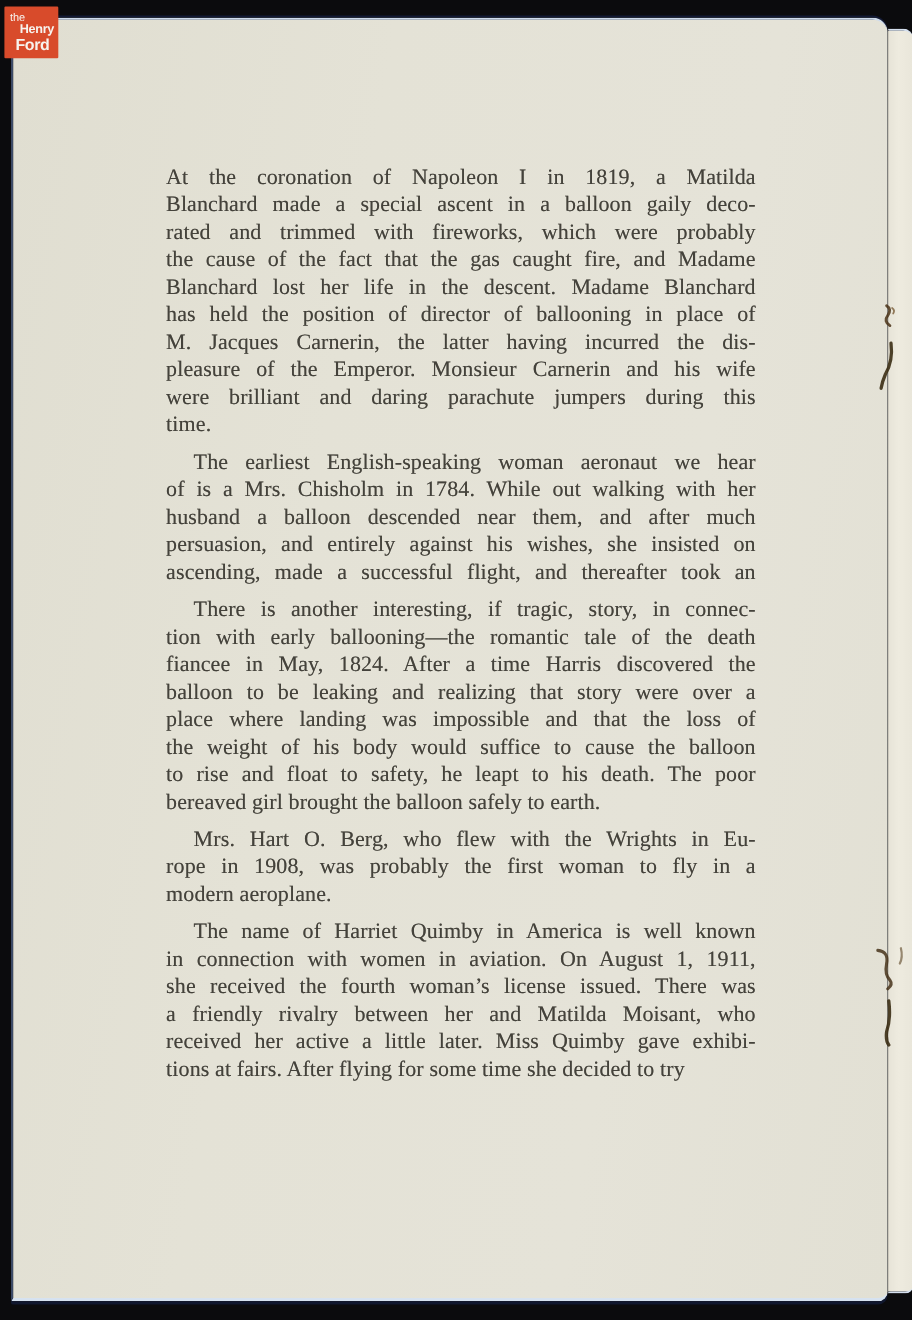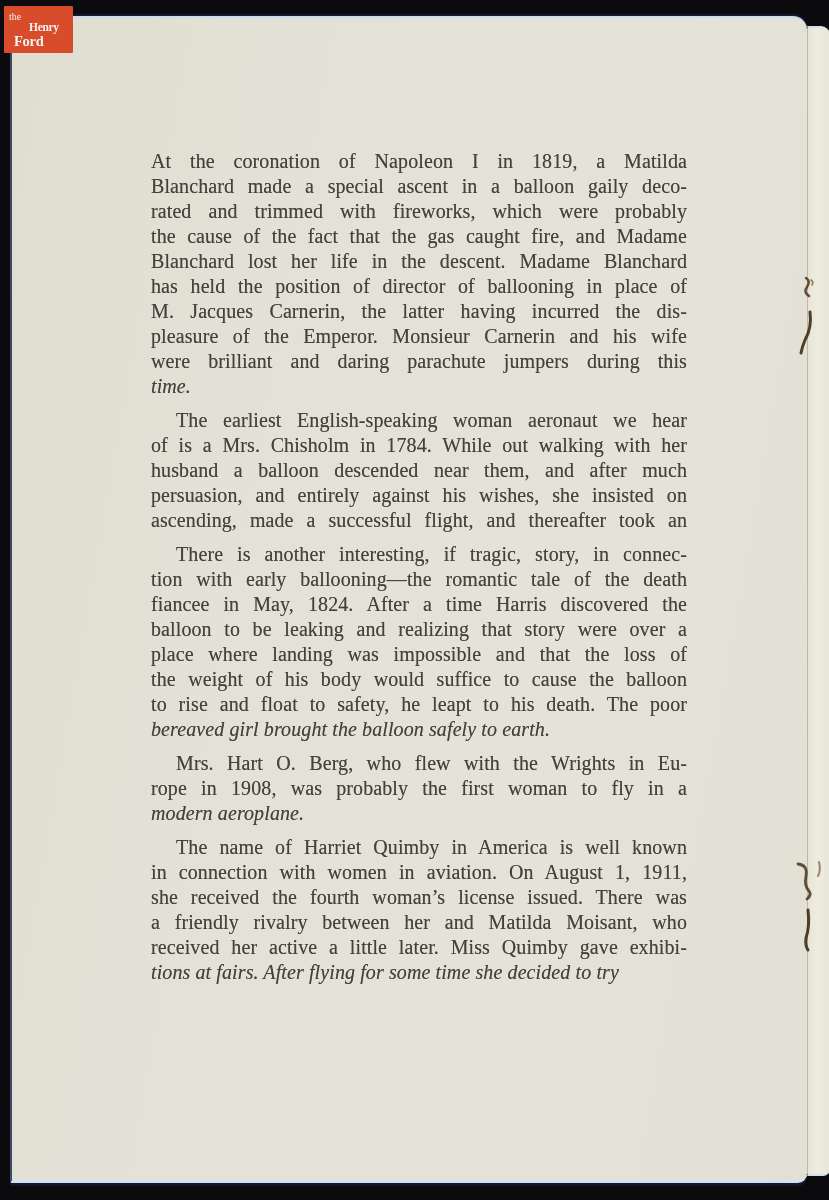--- a/index.html
+++ b/index.html
@@ -30,32 +30,32 @@
     background:linear-gradient(90deg,#e7e4d8 0%,#eeebdf 40%,#e9e6da 100%);
     border-left:1px solid rgba(115,110,95,.38);
     border-top:2px solid #d4dfee;
     border-bottom:2px solid #d4dfee;
     border-radius:0 9px 7px 0;
   }
   
   .logo{
     position:absolute;
     left:4px;top:6px;
-    width:69px;height:47px;
+    width:49px;height:47px;
     border-radius:1px;
-    font-family:Liberation Serif, serif;
+    font-family:Liberation Sans, sans-serif;
     color:#f7f4ef;
   }
   .logo .the{
     position:absolute;left:5px;top:5px;
     font-size:10px;font-weight:400;letter-spacing:0;
   }
   .logo .henry{
     position:absolute;left:14px;top:15px;
-    font-size:11.5px;font-weight:700;letter-spacing:-.3px;margin-left:11px;
+    font-size:11.5px;font-weight:700;letter-spacing:-.3px;
   }
   .logo .ford{
     position:absolute;left:10px;top:27px;
     font-size:14.5px;font-weight:700;letter-spacing:-.3px;
   }
   
   .text-block{
     position:absolute;
     left:151px;top:149px;
     width:536px;
@@ -65,21 +65,21 @@
     letter-spacing:.1px;
     text-shadow:0 0 .5px rgba(66,64,56,.55);
   }
   .para + .para{margin-top:9px;}
   .line{
     height:25px;
     text-align:justify;
     text-align-last:justify;
     white-space:nowrap;
   }
-  .line.last{text-align-last:left;font-style:italic;}
+  .line.last{text-align-last:left;}
   .para.indent .line:first-child{text-indent:25px;}
   
   .ink{position:absolute;}
 </style>
 </head>
 <body>
 
 <div class="scan">
 
   <div class="page"></div>

